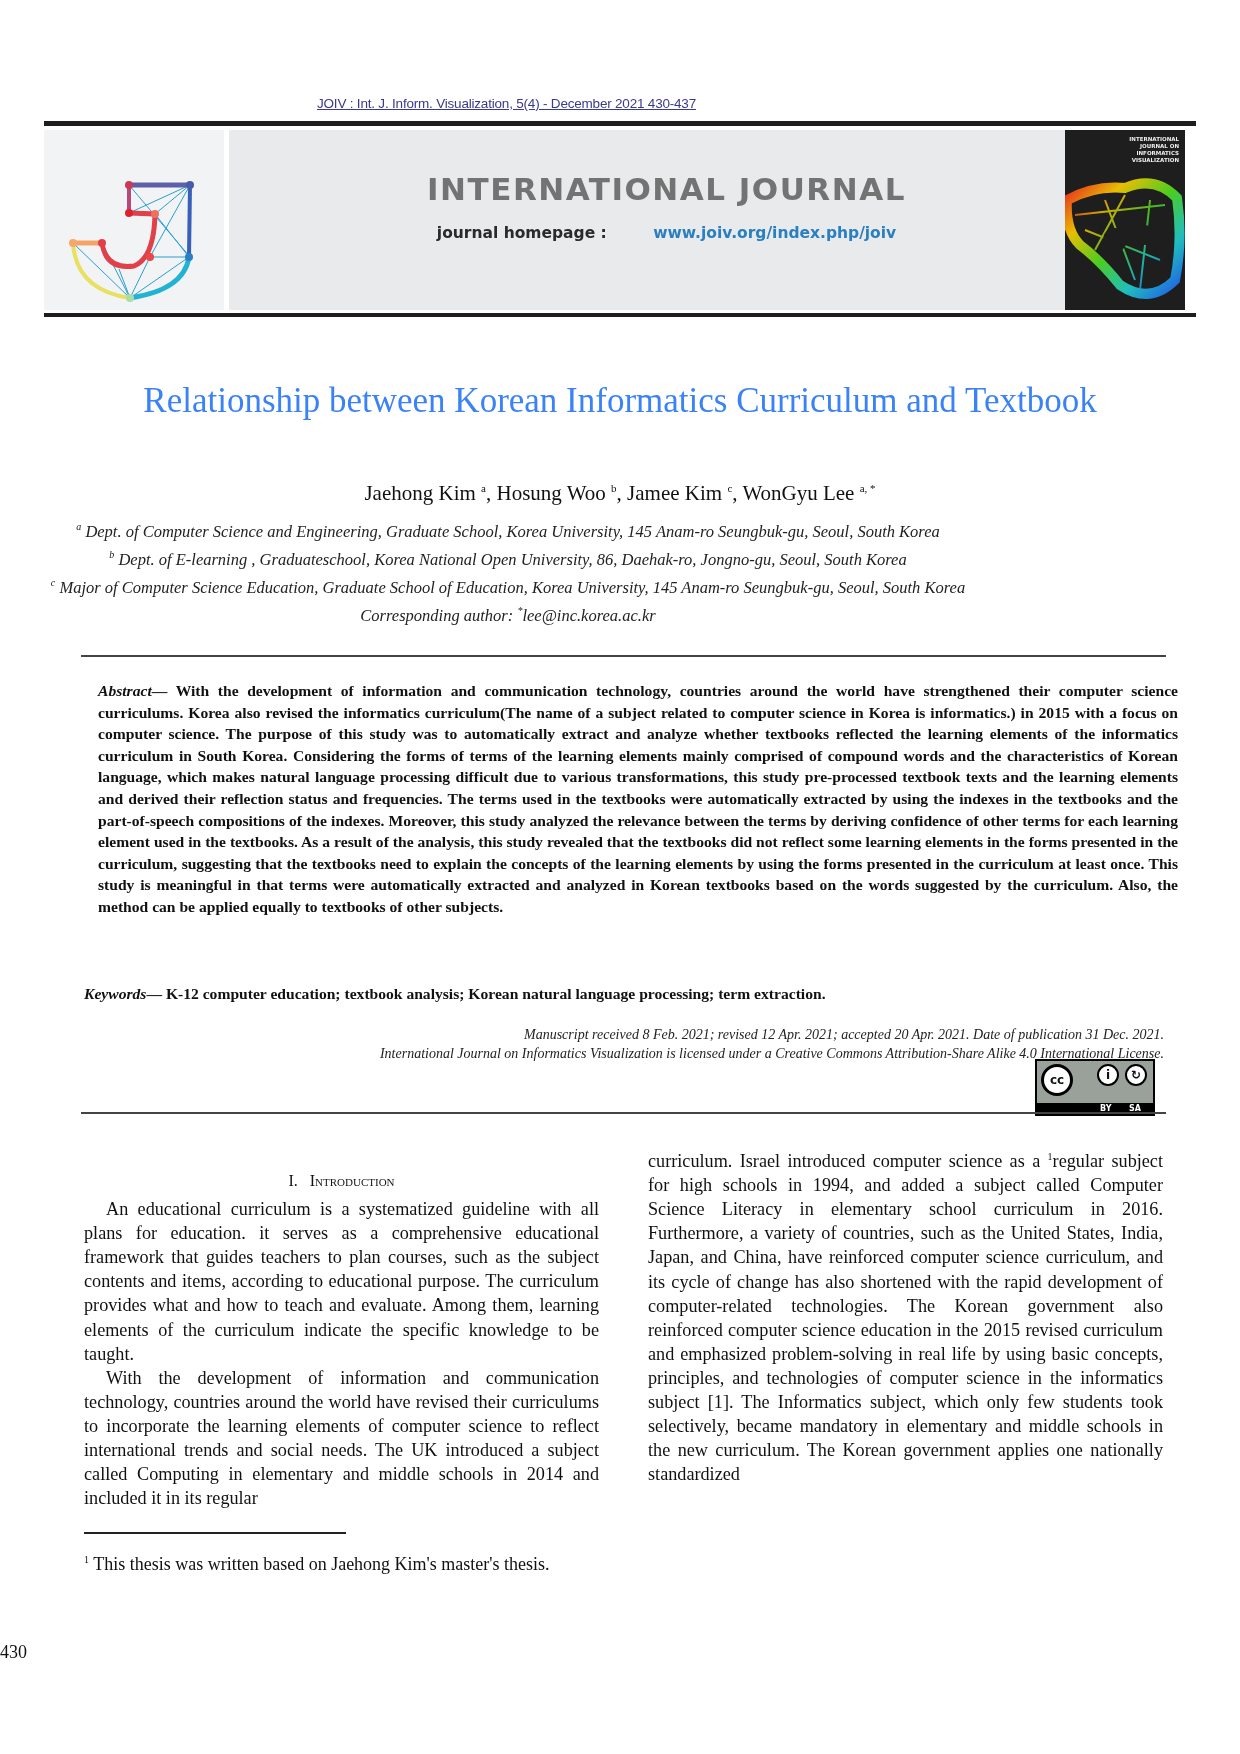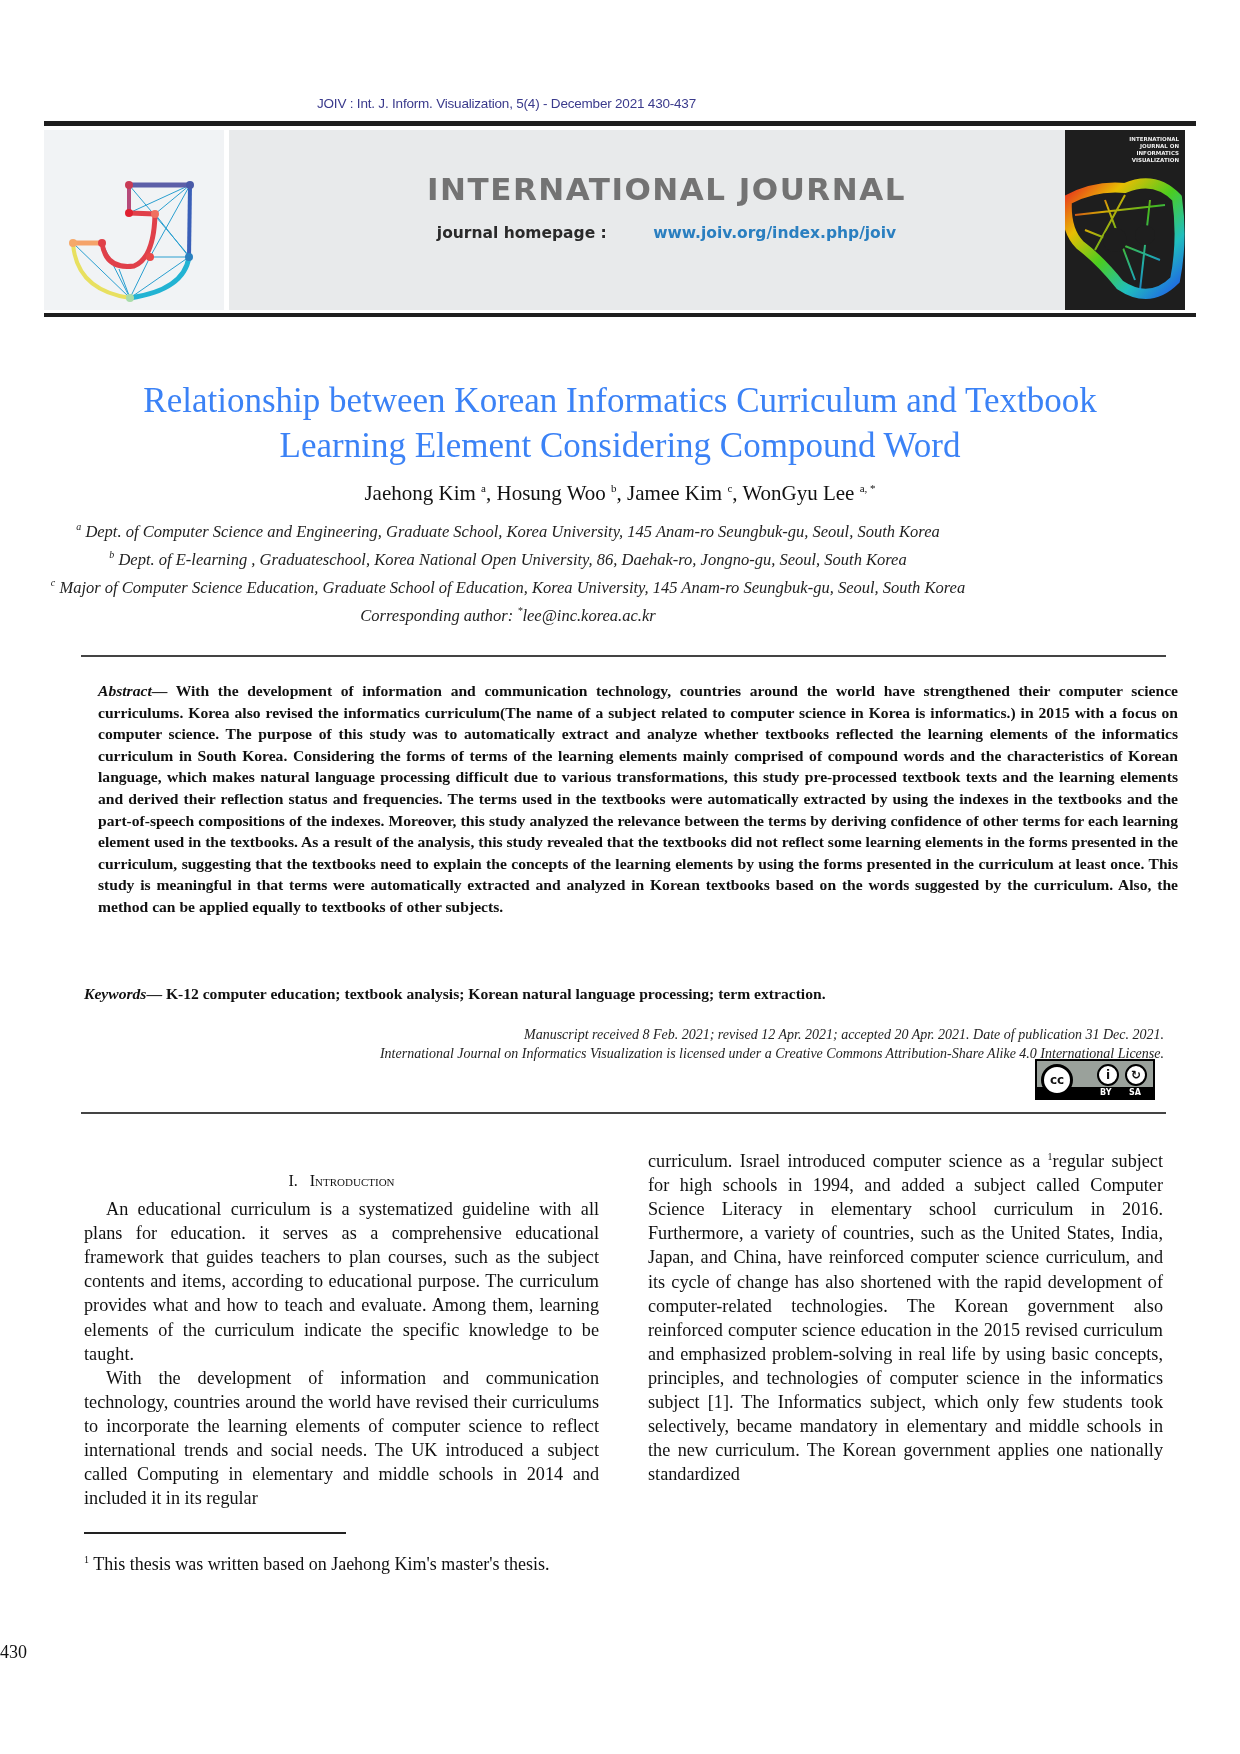--- a/index.html
+++ b/index.html
@@ -1,21 +1,21 @@
 <!DOCTYPE html>
 <html><head>
 <meta charset="utf-8">
 <style>
   * { box-sizing: border-box; margin: 0; padding: 0; }
   html, body { width: 1240px; height: 1754px; background: #ffffff; overflow: hidden; }
   body { position: relative; font-family: "Liberation Serif", serif; color: #111; }
 
   .running-head {
     position: absolute; top: 96px; left: 0; width: 1013px; text-align: center;
-    font-family: "Liberation Sans", sans-serif; font-size: 13.5px; color: #3a3a8c; letter-spacing: -0.2px;
+    font-family: "Liberation Sans", sans-serif; font-size: 13.5px; color: #3a3a8c; letter-spacing: -0.2px; text-decoration: underline;
   }
   .top-rule { position: absolute; top: 121px; left: 44px; width: 1152px; height: 5px; background: #1e1e1e; }
 
   .banner { position: absolute; top: 130px; left: 44px; width: 1152px; height: 180px; }
   .logo-box {
     position: absolute; left: 0; top: 0; width: 180px; height: 180px; background: #f1f3f5;
   }
   .title-box {
     position: absolute; left: 185px; top: 0; width: 875px; height: 180px; background: #e8eaeb;
     text-align: center;
@@ -59,21 +59,21 @@
   .abstract .label { font-style: italic; }
   .keywords {
     position: absolute; top: 985px; left: 84px; width: 1080px; font-weight: bold; font-size: 15.6px;
   }
   .keywords .label { font-style: italic; }
 
   .ms-line {
     position: absolute; right: 76px; font-style: italic; font-size: 14px; text-align: right; color: #222;
   }
   .cc-badge {
-    position: absolute; left: 1035px; top: 1059px; width: 120px; height: 41px; background: #9aa19b;
+    position: absolute; left: 1035px; top: 1059px; width: 120px; height: 57px; background: #9aa19b;
     border: 2px solid #000;
   }
   .cc-badge .strip { position: absolute; left: 0; bottom: 0; width: 100%; height: 11px; background: #000; }
   .cc-badge .cc { position: absolute; left: 4px; top: 3px; width: 32px; height: 32px; border-radius: 50%; background: #fff; border: 3px solid #000;
     font-family: "DejaVu Sans", sans-serif; font-weight: bold; font-size: 12px; line-height: 26px; text-align: center; }
   .cc-badge .ic { position: absolute; top: 3px; width: 22px; height: 22px; border-radius: 50%; background: #fff; border: 2px solid #000;
     font-family: "DejaVu Sans", sans-serif; font-weight: bold; font-size: 12px; line-height: 18px; text-align: center; }
   .cc-badge .lbl { position: absolute; bottom: 0; font-family: "DejaVu Sans", sans-serif; font-weight: bold; font-size: 8px; color: #fff; line-height: 11px; }
 
   .col { position: absolute; font-size: 18.2px; line-height: 24.1px; text-align: justify; color: #111; }
@@ -159,21 +159,20 @@
       <div>JOURNAL ON</div>
       <div>INFORMATICS</div>
       <div>VISUALIZATION</div>
     </div>
   </div>
 </div>
 <div class="bottom-rule"></div>
 
 <div class="paper-title">
   <div>Relationship between Korean Informatics Curriculum and Textbook</div>
-  <div>Learning Element Considering Compound Word</div>
 </div>
 
 <div class="authors">
   <span>Jaehong Kim</span> <sup>a</sup>,
   <span>Hosung Woo</span> <sup>b</sup>,
   <span>Jamee Kim</span> <sup>c</sup>,
   <span>WonGyu Lee</span> <sup>a, *</sup>
 </div>
 
 <div class="affil" style="top:521px">

